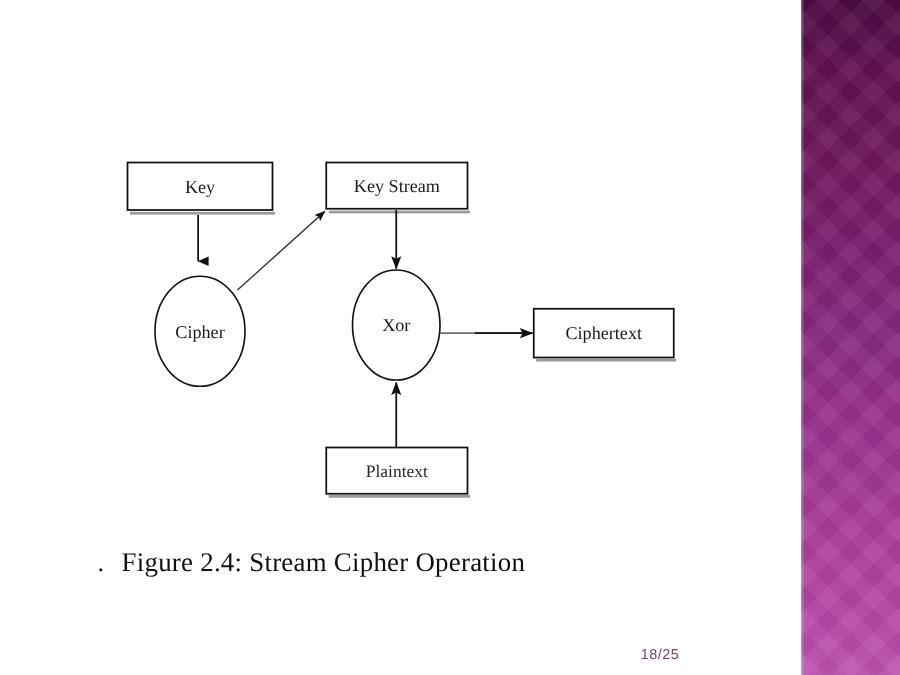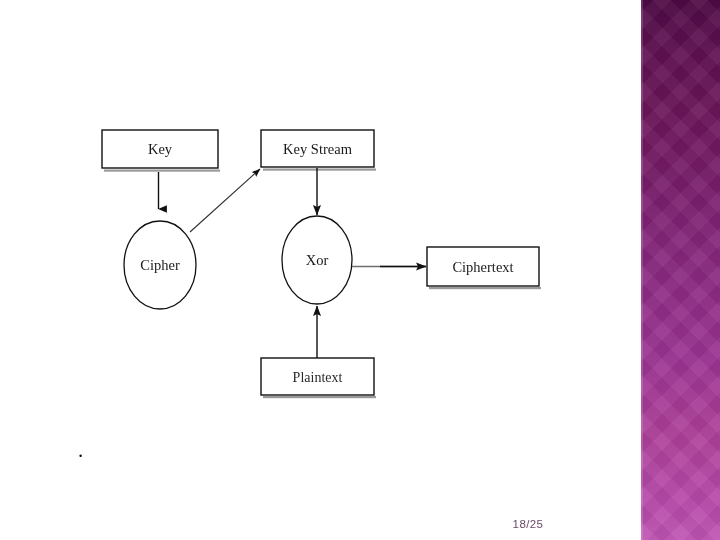--- a/index.html
+++ b/index.html
@@ -194,17 +194,18 @@
           <line x1="272" y1="156.5" x2="346" y2="156.5" stroke="#6f6f6f" stroke-width="1.5"></line>
           <line x1="300" y1="156.5" x2="346" y2="156.5" stroke="#111111" stroke-width="1.4" marker-end="url(#arrowhead)"></line>
         </g>
 
       </g>
     </svg>
   </div>
 
   <div id="figure-caption">
     <span class="caption-bullet">.</span>
+    <span class="caption-text">Figure 2.4: Stream Cipher Operation</span>
   </div>
 
   <div id="page-number">18/25</div>
 
 </div>
 
 </body></html>

